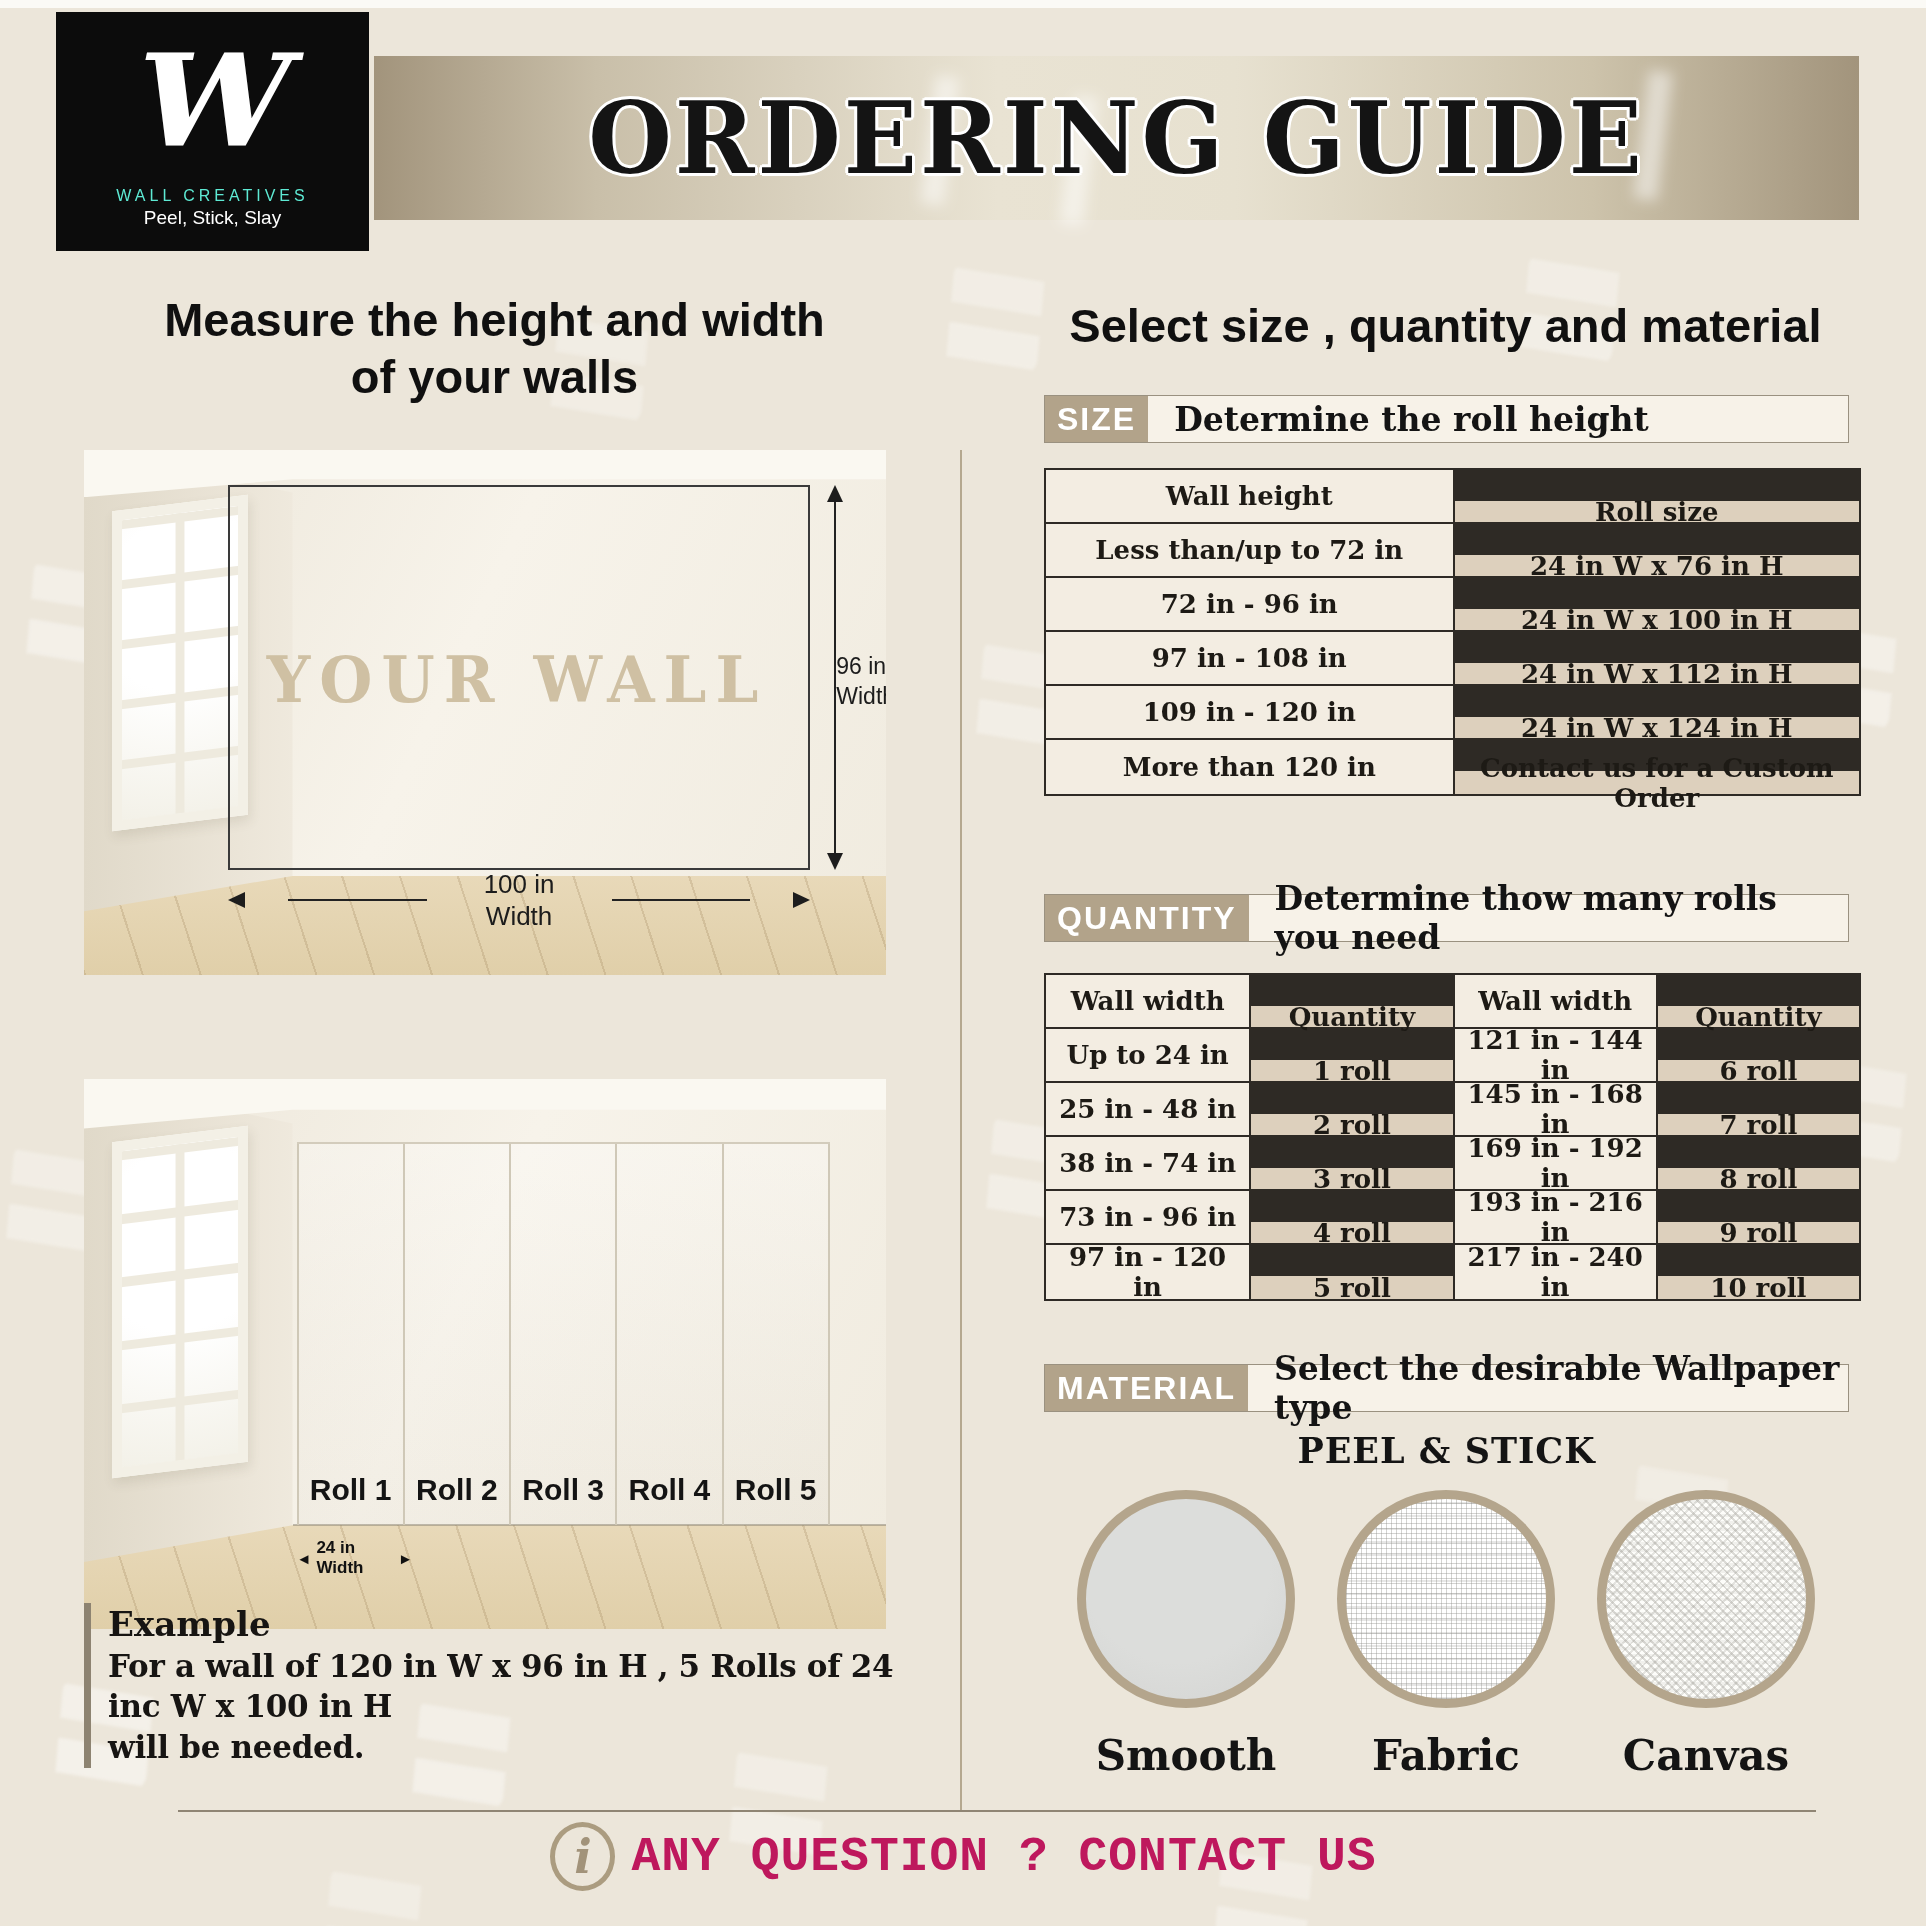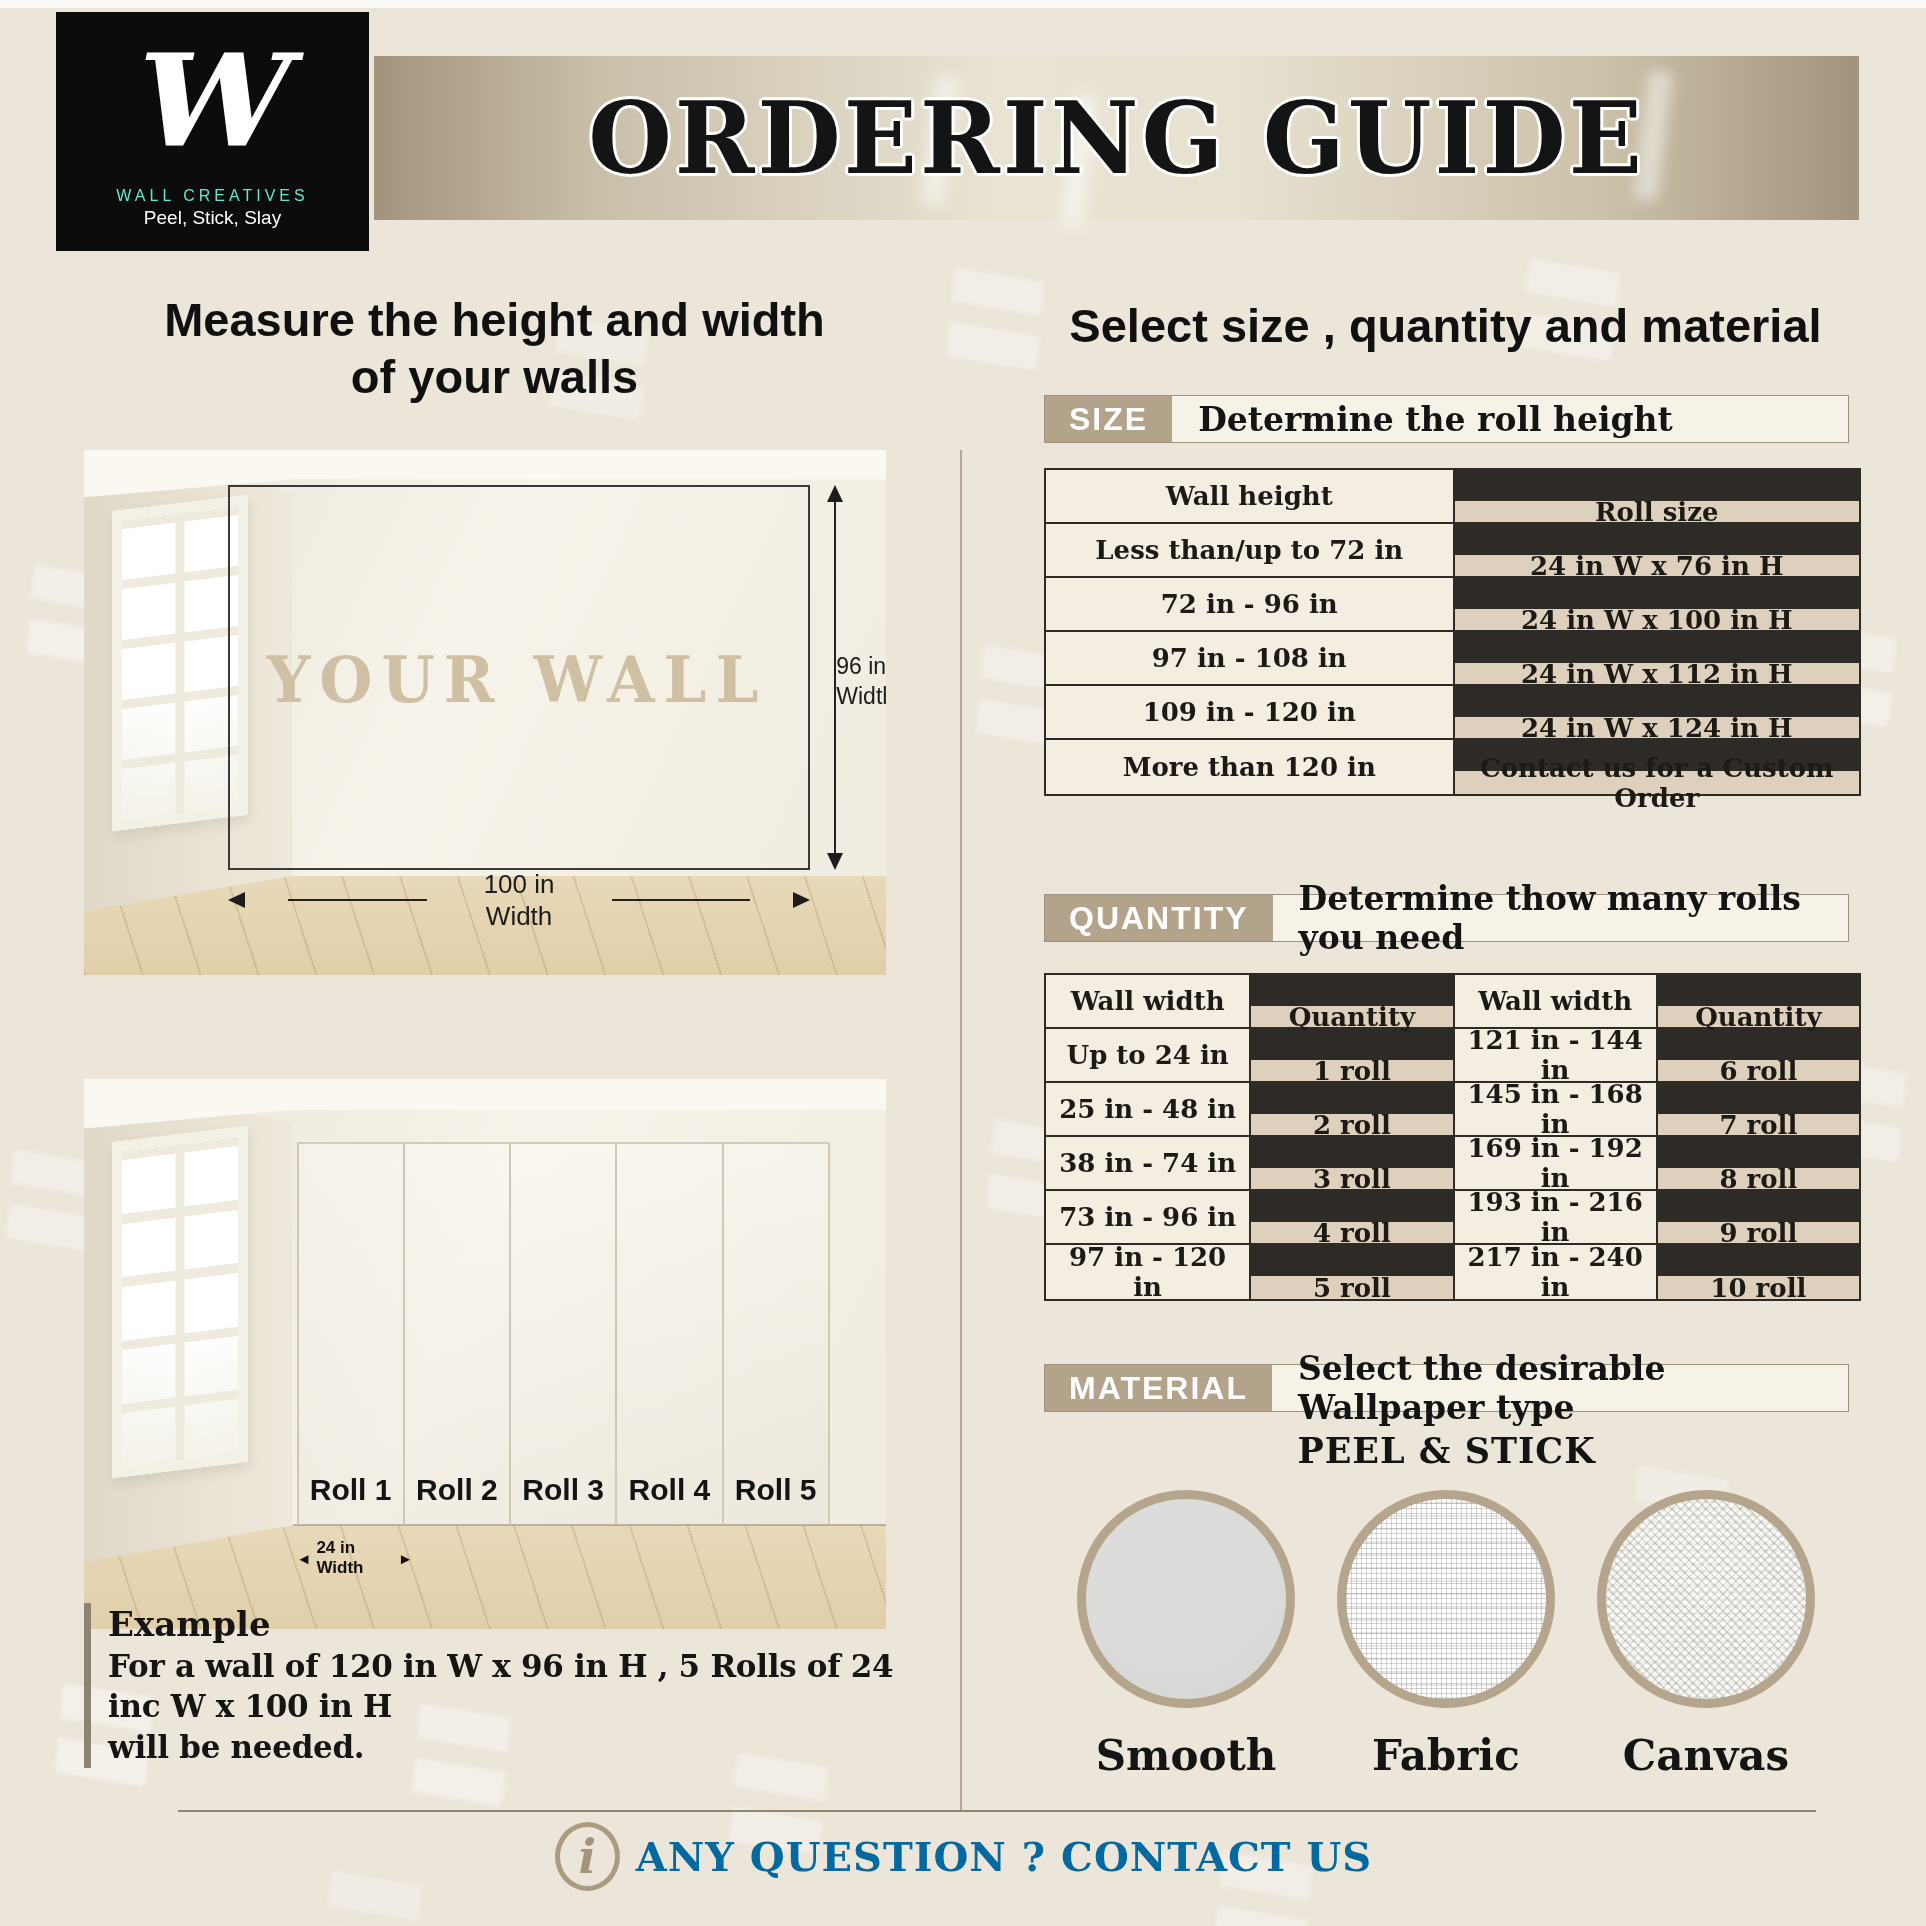--- a/index.html
+++ b/index.html
@@ -94,21 +94,21 @@
   .vdivider { position:absolute; left:960px; top:450px; width:2px; height:1361px; background:#b5a88f; }
 
   
   .right-heading { position:absolute; left:990px; top:298px; width:911px; text-align:center;
           font-family:"Liberation Sans", sans-serif; font-weight:bold; font-size:47px; color:#101010; }
   .strip { position:absolute; left:1044px; width:805px; height:48px; background:#f7f2e8;
           border:1px solid #9a9180; display:flex; align-items:stretch; }
   .strip-size { top:395px; } .strip-qty { top:894px; } .strip-mat { top:1364px; }
   .badge { background:#b2a38a; color:#ffffff; font-family:"Liberation Sans", sans-serif; font-weight:bold;
           font-size:32px; letter-spacing:2px; display:flex; align-items:center; justify-content:center;
-          padding:0 24px; }
+          padding:0 12px; }
   .caption { display:flex; align-items:center; padding-left:26px; font-weight:bold; font-size:33px; color:#141414; }
 
   .tbl { position:absolute; left:1044px; width:817px; border:2px solid #2e2a25; display:grid; background:#2e2a25; grid-gap:0; }
   .tbl-size { top:468px; grid-template-columns:1fr 1fr; grid-auto-rows:54px; }
   .tbl-qty { top:973px; grid-template-columns:1fr 1fr 1fr 1fr; grid-auto-rows:54px; }
   .cell { display:flex; align-items:center; justify-content:center; font-weight:bold; font-size:26px;
           color:#1d1a15; padding:0 6px; text-align:center; border-bottom:2px solid #2e2a25; }
   .cell.hd { font-size:26px; }
   .cell.vb { border-left:2px solid #2e2a25; }
   .cell.last { border-bottom:none; }
@@ -133,21 +133,21 @@
           font-size:42px; color:#141414; }
   .mat-label.l1 { left:1077px; } .mat-label.l2 { left:1337px; } .mat-label.l3 { left:1597px; }
 
   
   .footer-divider { position:absolute; left:178px; top:1810px; width:1638px; height:2px; background:#8f8574; }
   .footer { position:absolute; left:0; top:1822px; width:100%; display:flex; align-items:center;
           justify-content:center; gap:16px; }
   .info-icon { width:65px; height:69px; border-radius:50%; border:5px solid #ab9c80; color:#a2937a;
           font-style:italic; font-weight:bold; font-size:46px; display:flex; align-items:center;
           justify-content:center; }
-  .footer-text { font-weight:bold; font-size:40px; letter-spacing:1px; color:#0369a1; }
+  .footer-text { font-weight:bold; font-size:48px; letter-spacing:1px; color:#be185d;font-family:Liberation Mono, monospace; }
 </style>
 </head>
 <body>
 
 <div class="page">
   <div class="top-edge"></div>
 
   <div class="wm" style="left:30px;top:554px;opacity:.7"></div>
   <div class="wm" style="left:10px;top:1139px;opacity:.6"></div>
   <div class="wm" style="left:59px;top:1673px;opacity:.8"></div>

